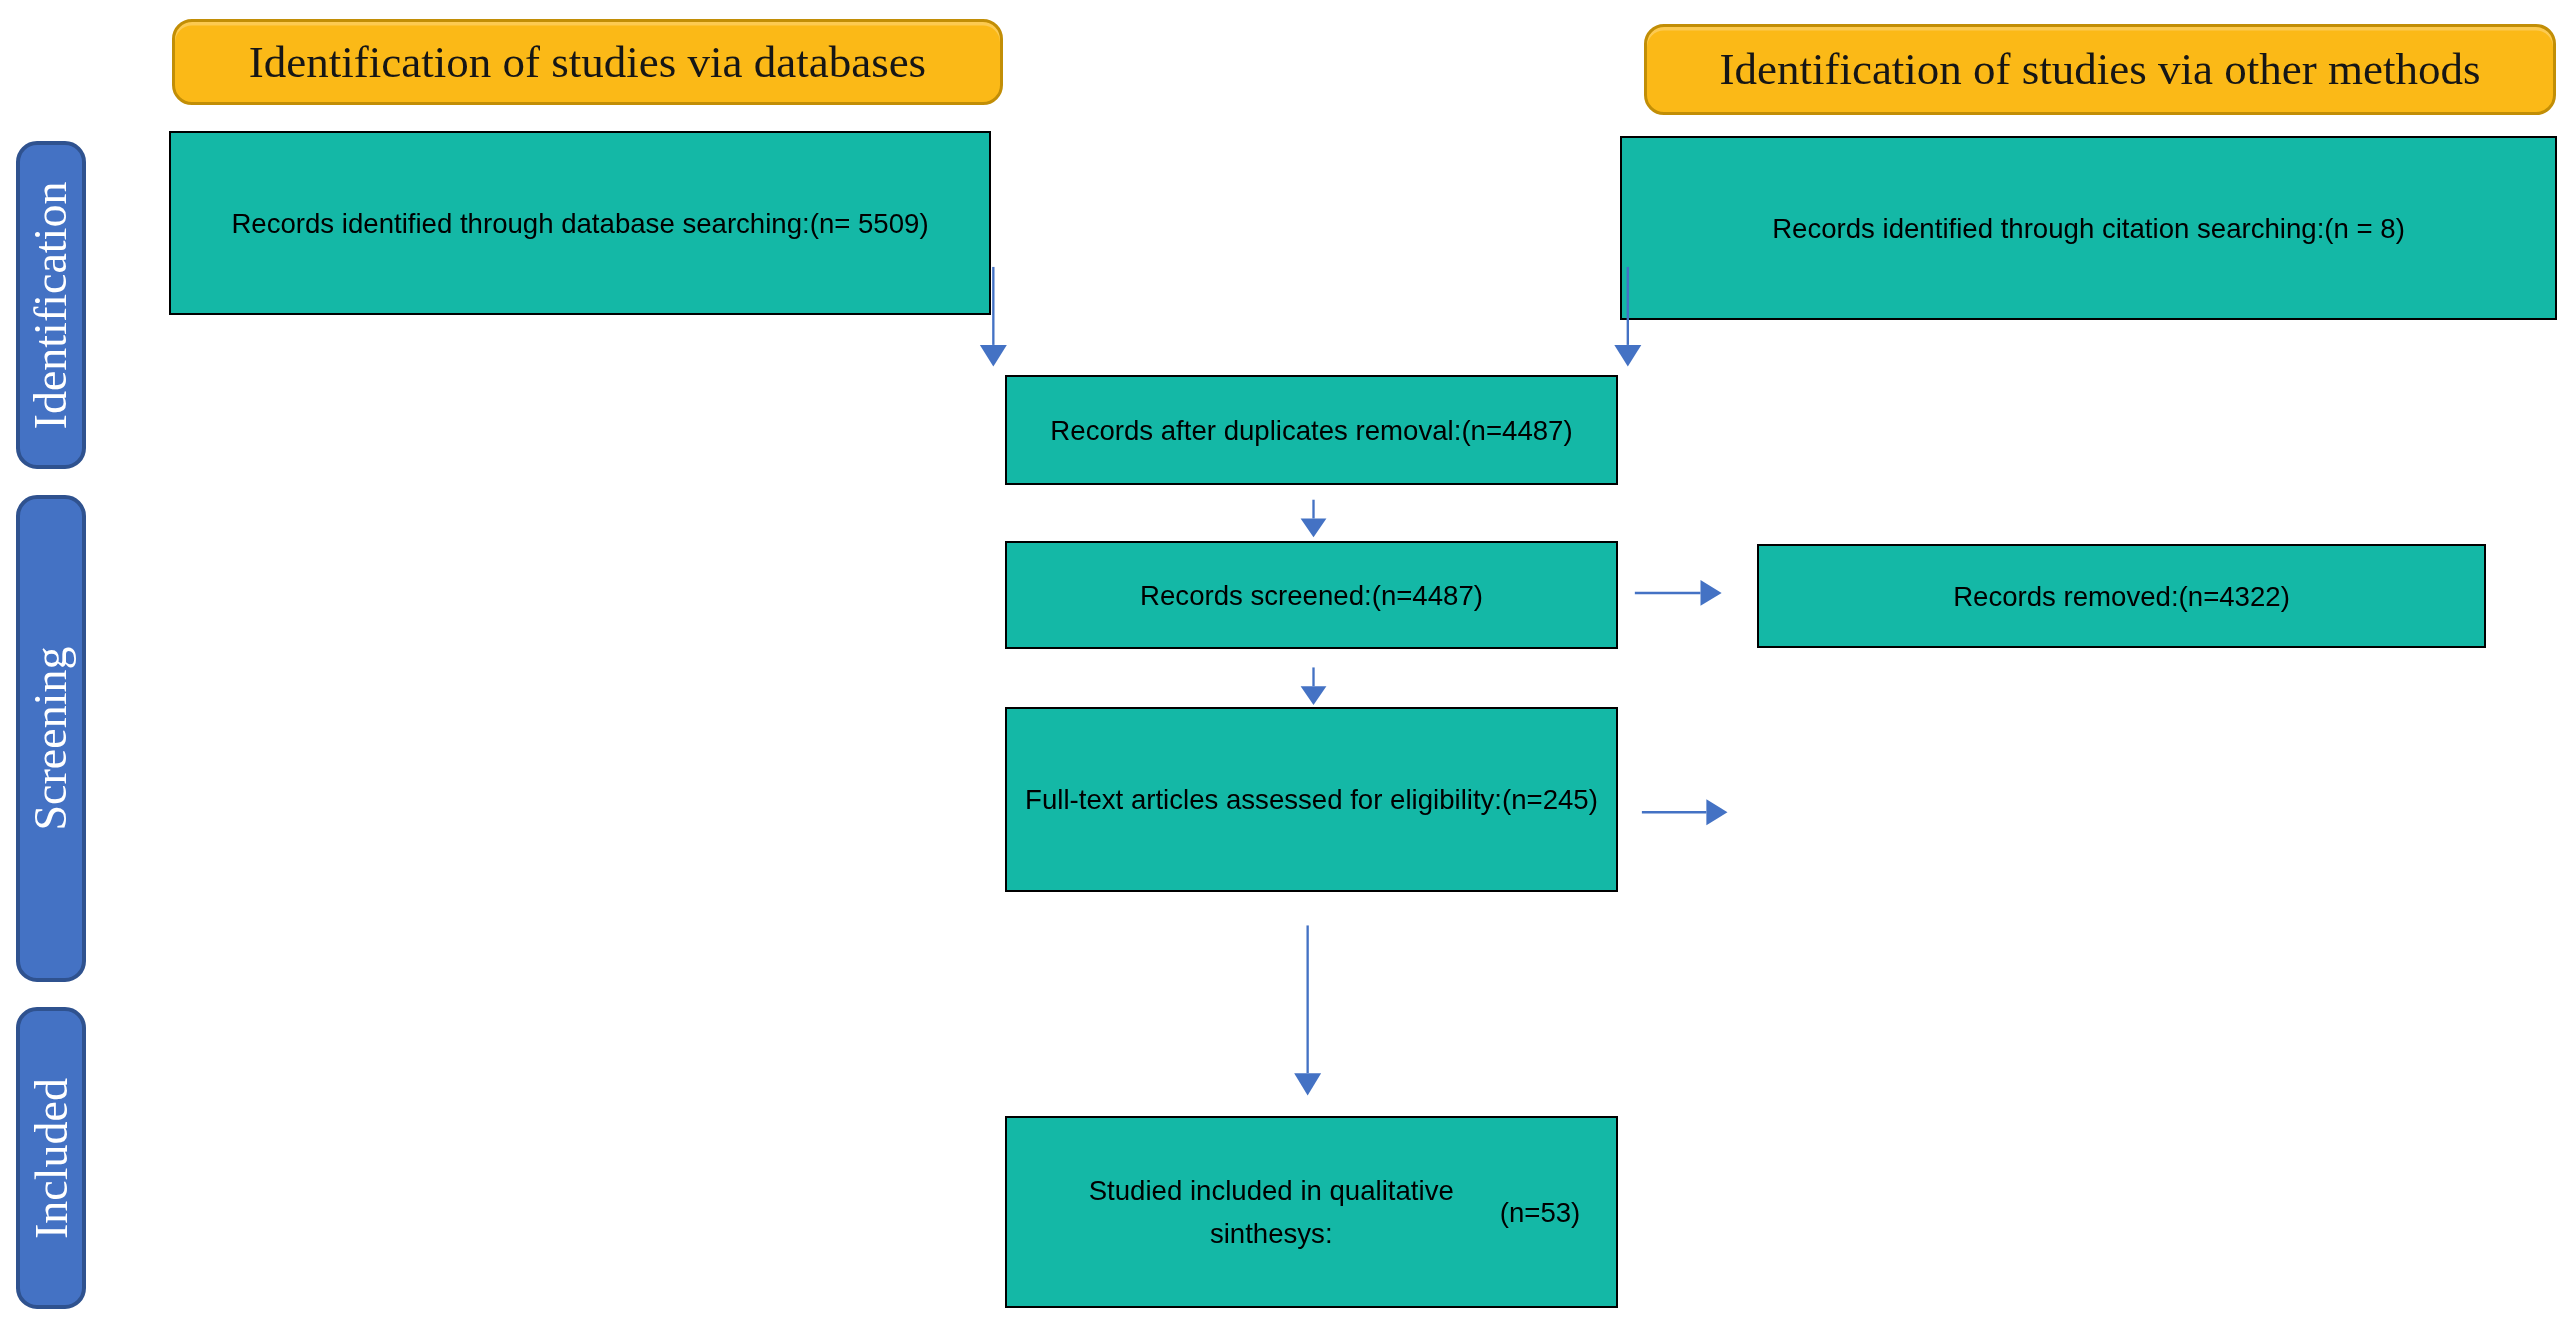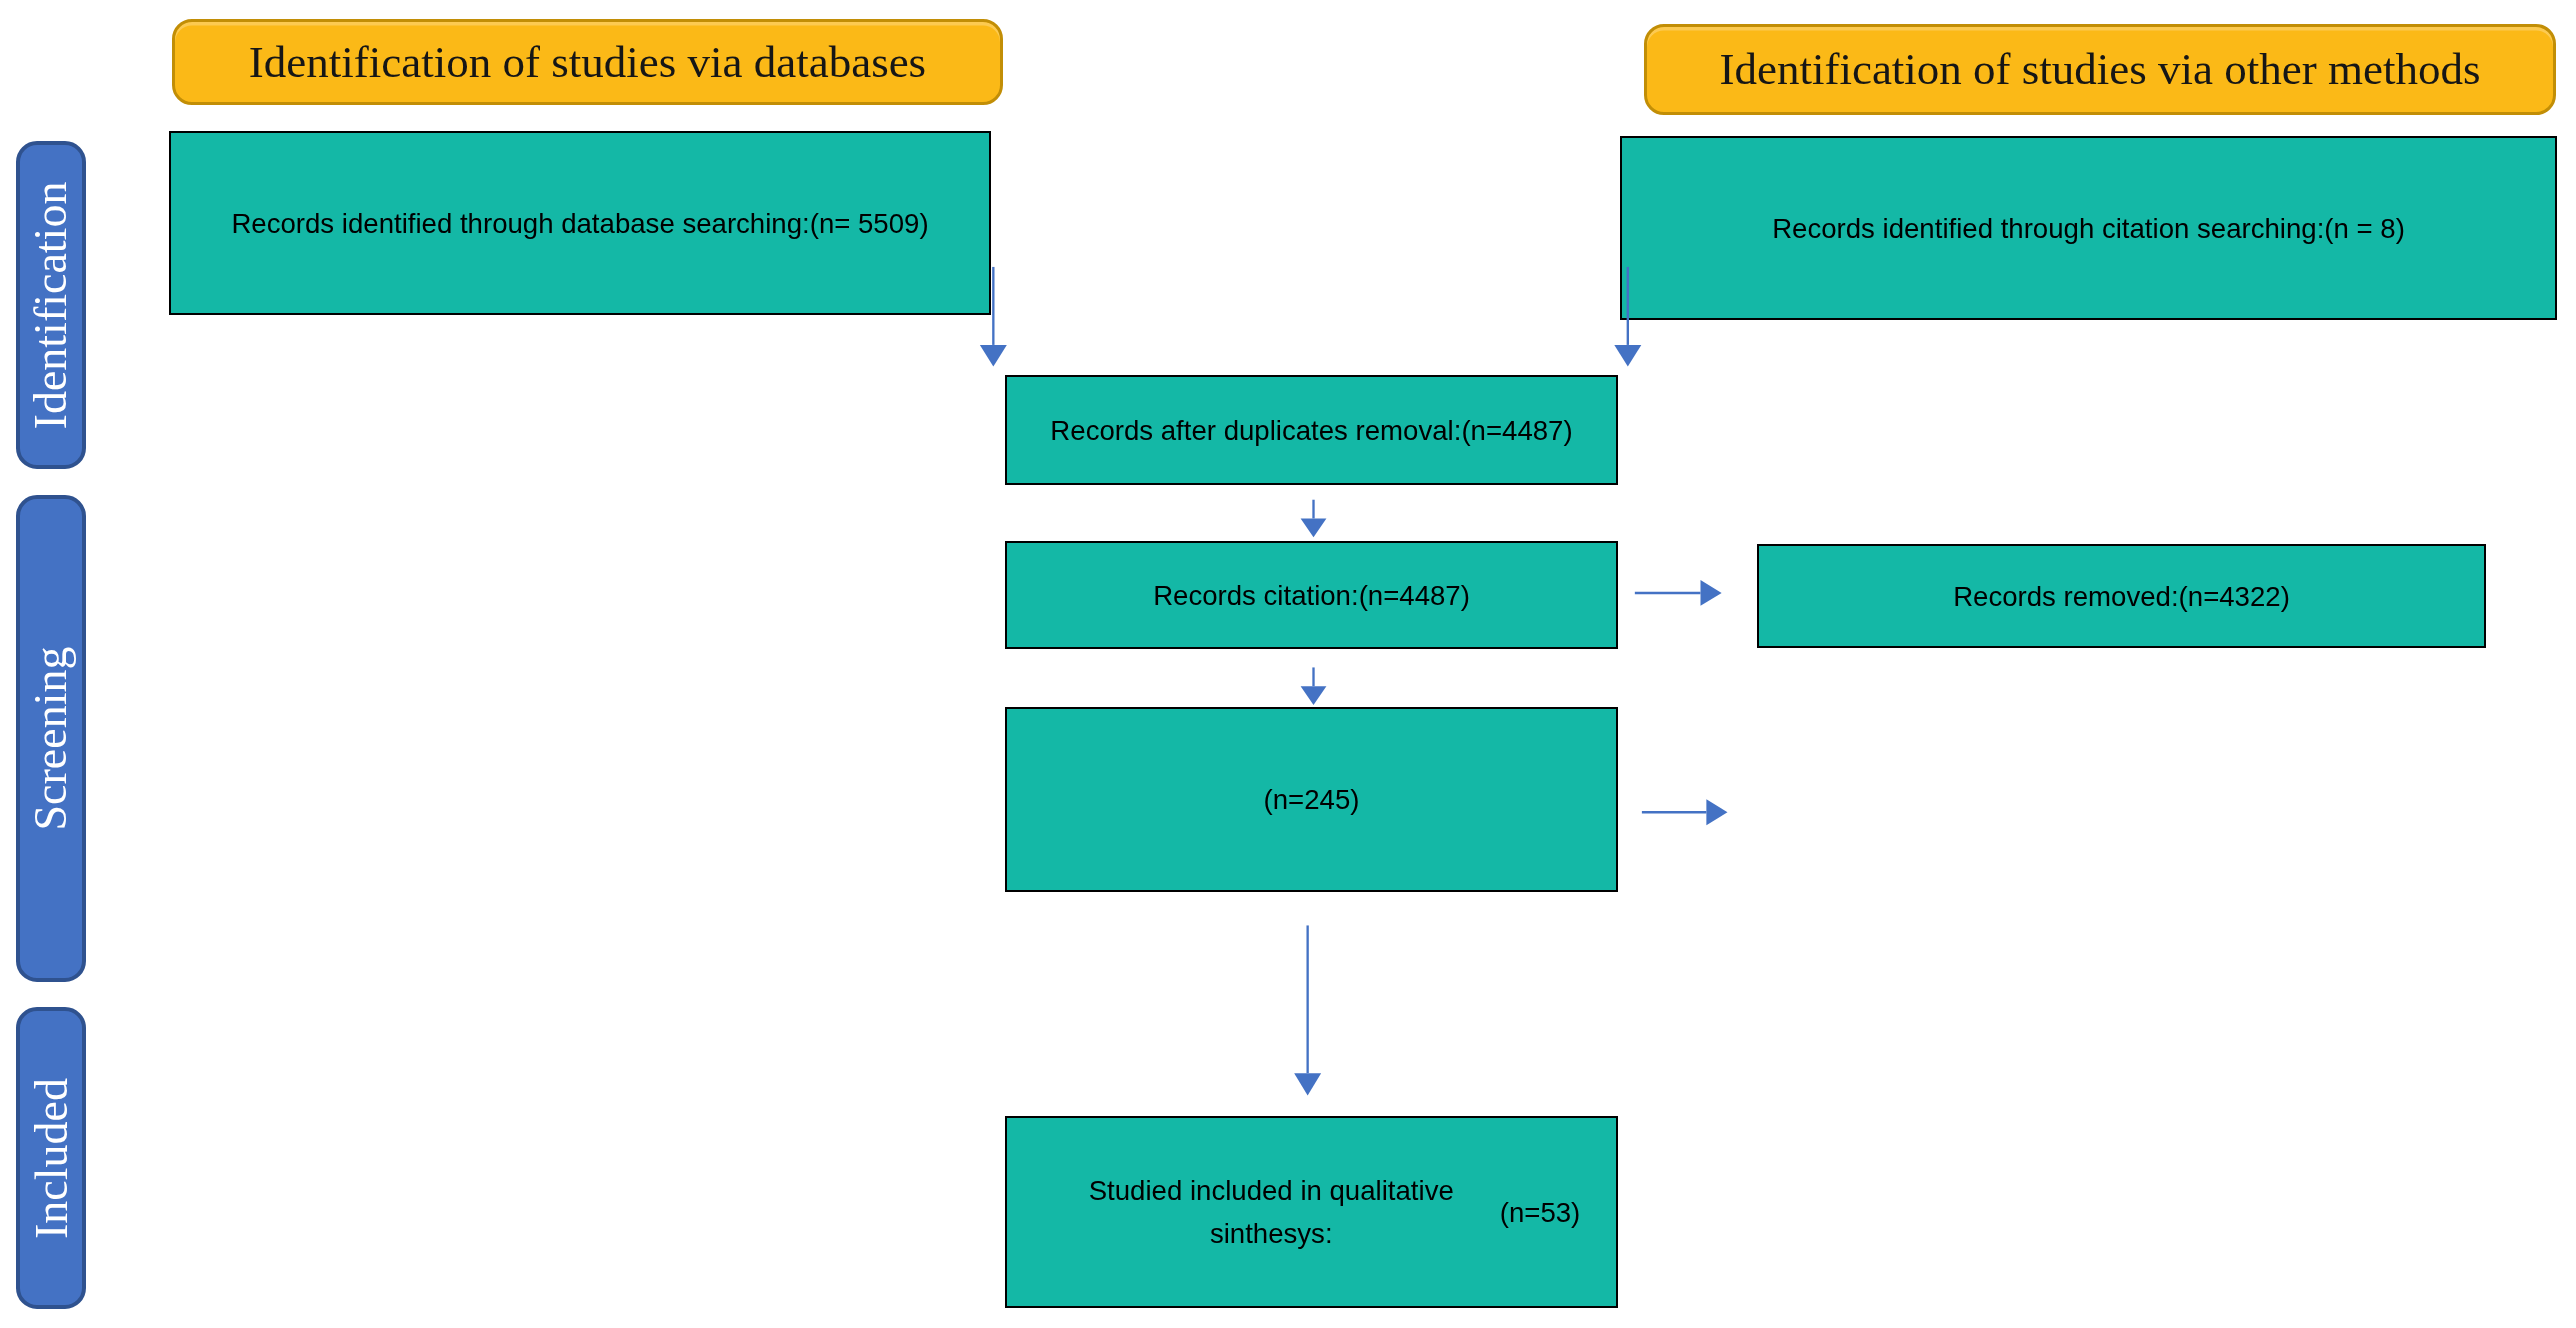--- a/index.html
+++ b/index.html
@@ -82,30 +82,31 @@
     <span class="l1">Records identified through citation searching:</span>
     <span class="l2">(n = 8)</span>
   </div>
 
   <div class="wbox" style="left:1005px;top:375px;width:613px;height:110px;">
     <span class="l1">Records after duplicates removal:</span>
     <span class="l2">(n=4487)</span>
   </div>
 
   <div class="wbox" style="left:1005px;top:541px;width:613px;height:108px;">
-    <span class="l1">Records citation:</span>
+    <span class="l1">Records screened:</span>
     <span class="l2">(n=4487)</span>
   </div>
 
   <div class="wbox" style="left:1757px;top:544px;width:729px;height:104px;">
     <span class="l1">Records removed:</span>
     <span class="l2">(n=4322)</span>
   </div>
 
   <div class="wbox wrap-820" style="left:1005px;top:707px;width:613px;height:185px;">
+    <span class="l1">Full-text articles assessed for eligibility:</span>
     <span class="l2">(n=245)</span>
   </div>
 
 
   <div class="wbox wrap-760" style="left:1005px;top:1116px;width:613px;height:192px;">
     <span class="l1">Studied included in qualitative sinthesys:</span>
     <span class="l2">(n=53)</span>
   </div>
 
   <svg class="arrows" viewBox="0 0 4393 2266">

